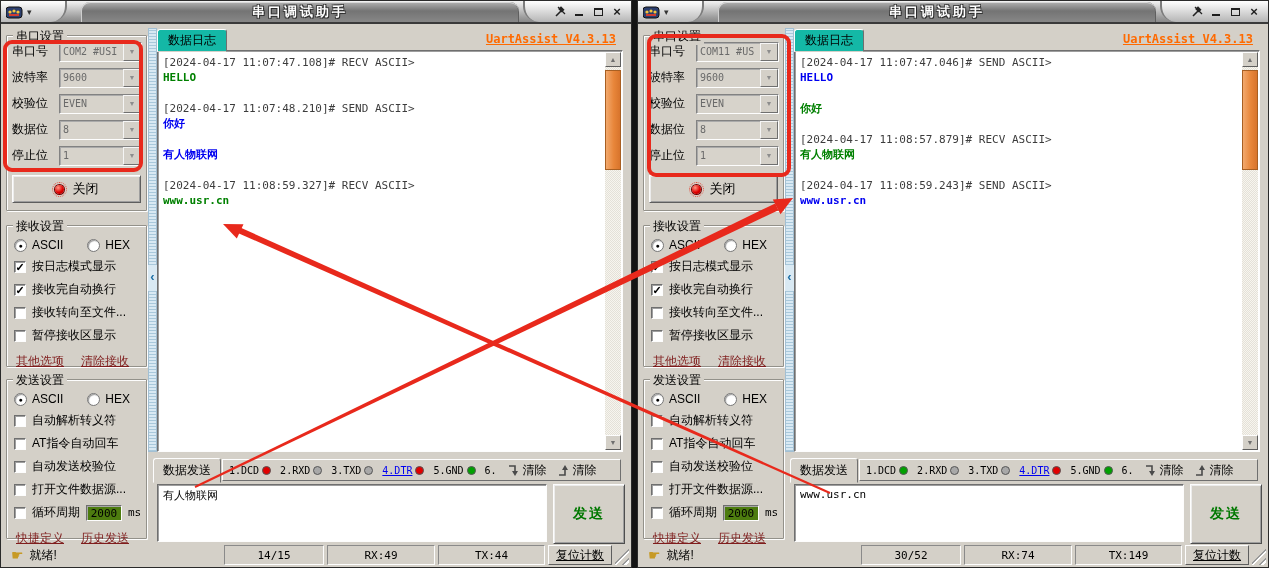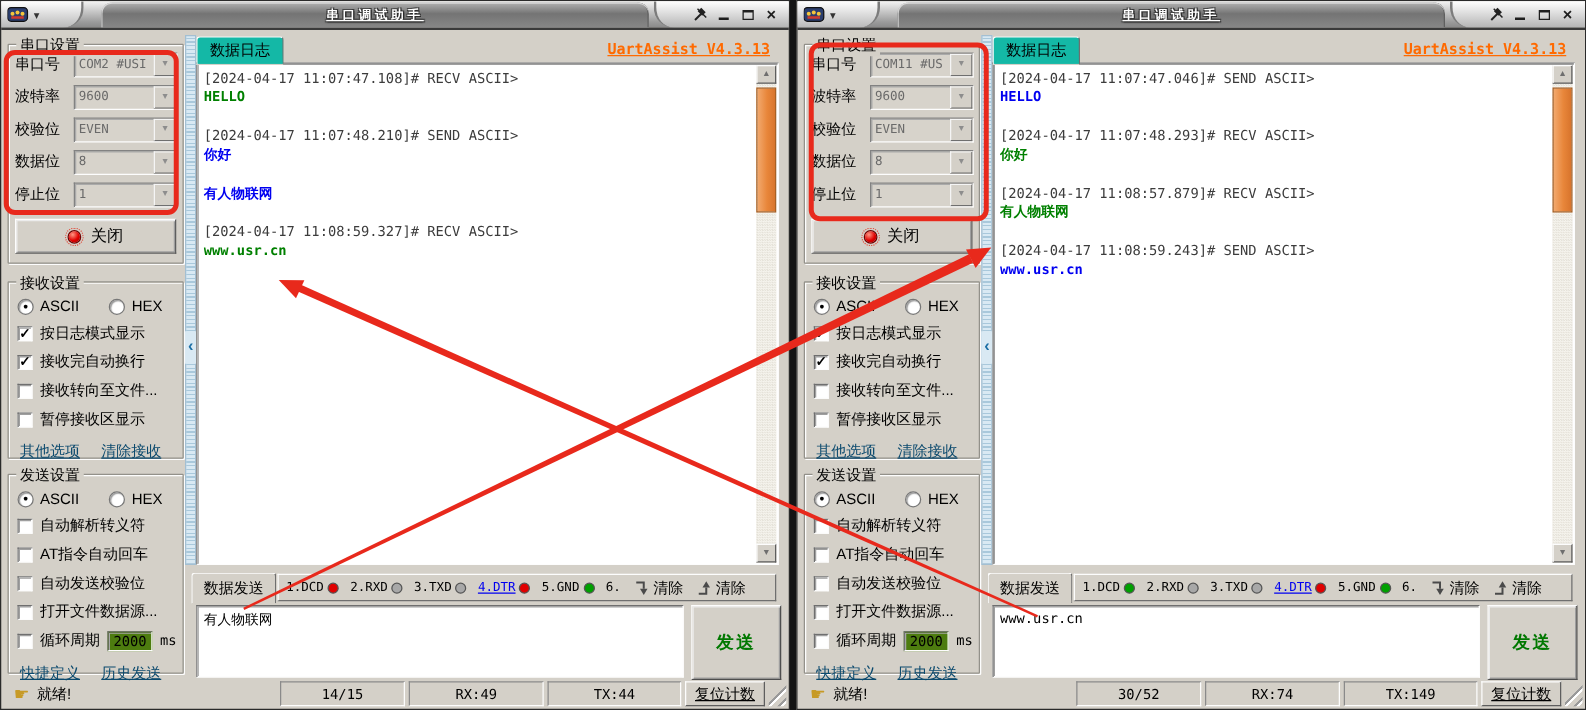--- a/index.html
+++ b/index.html
@@ -16,22 +16,22 @@
       border-bottom:2px solid #3a3a3a;}
   .tbl{position:absolute;left:0;top:0;height:21px;width:66px;display:flex;align-items:center;gap:4px;
        padding-left:5px;background:linear-gradient(#ffffff,#b9b9b9);border-radius:0 0 16px 0;
        border-right:2px solid #7c7c7c;box-sizing:border-box;}
   .appicon{width:17px;height:13px;display:inline-block;}
   .caret{font-size:9px;color:#333;line-height:10px;}
   .band{position:absolute;left:80px;right:112px;top:1px;height:20px;border-radius:9px 9px 0 0;
         background:linear-gradient(#b2b2b2,#747474 45%,#878787);
         box-shadow:inset 0 1px 0 #d8d8d8, inset 1px 0 0 #cfcfcf, inset -1px 0 0 #5f5f5f;
         display:flex;align-items:center;justify-content:center;}
-  .ttext{color:#fff;font-weight:bold;font-size:10px;letter-spacing:3px;
-         text-shadow:1px 1px 0 #2b2b2b,-1px -1px 0 #4a4a4a,1px -1px 0 #3a3a3a,-1px 1px 0 #3a3a3a;text-decoration:underline;}
+  .ttext{color:#fff;font-weight:bold;font-size:13px;letter-spacing:3px;
+         text-shadow:1px 1px 0 #2b2b2b,-1px -1px 0 #4a4a4a,1px -1px 0 #3a3a3a,-1px 1px 0 #3a3a3a;}
   .tbr{position:absolute;right:0;top:0;height:21px;width:108px;display:flex;align-items:center;
        justify-content:flex-end;gap:5px;padding-right:7px;box-sizing:border-box;
        background:linear-gradient(#ffffff,#b5b5b5);border-radius:0 0 0 16px;border-left:2px solid #7c7c7c;}
   .wbtn{width:14px;height:13px;display:flex;align-items:center;justify-content:center;color:#1e1e1e;}
   .glyph-min{width:8px;height:2px;background:#1e1e1e;margin-top:6px;}
   .glyph-max{width:9px;height:8px;border:1px solid #1e1e1e;border-top-width:2px;box-sizing:border-box;}
   .glyph-close{font-size:13px;font-weight:bold;line-height:13px;}
 
   
   .grp{position:absolute;left:5px;width:141px;border:1px solid #93918a;border-radius:1px;
@@ -63,21 +63,21 @@
   .rrow .sp{width:14px;}
   .radio{width:11px;height:11px;border-radius:50%;background:#fff;flex:none;
          border:1px solid #777;box-shadow:inset 1px 1px 1px #9a9a9a;
          display:flex;align-items:center;justify-content:center;}
   .rdot{font-size:7px;line-height:7px;color:#000;}
   .crow{display:flex;align-items:center;gap:6px;margin:6px 2px 0 7px;font-size:12px;cursor:default;}
   .cb{width:12px;height:12px;background:#fff;flex:none;box-sizing:border-box;
       border:1px solid;border-color:#6f6f6f #fdfdfd #fdfdfd #6f6f6f;box-shadow:inset 1px 1px 0 #3f3f3f12, inset 1px 1px 0 #a7a7a7;
       font-size:11px;font-weight:bold;line-height:10px;text-align:center;color:#000;}
   .lrow{display:flex;gap:17px;margin:9px 0 0 9px;}
-  a.lnk{color:#0c4a6e;font-size:12px;text-decoration:underline;cursor:pointer;}
+  a.lnk{color:#7f1d1d;font-size:12px;text-decoration:underline;cursor:pointer;}
   .cycval{width:36px;height:16px;background:#4d7c0f;border:1px solid;border-color:#6f6f6f #fdfdfd #fdfdfd #6f6f6f;
           box-shadow:inset 1px 1px 0 #a7a7a7;font-family:"DejaVu Sans Mono",monospace;font-size:11px;
           text-align:center;box-sizing:border-box;padding-top:1px;}
   .unit{font-size:11px;font-family:"DejaVu Sans Mono",monospace;}
 
   
   .cstrip{position:absolute;left:147px;top:27px;width:9px;height:424px;background:#d9e9f3;
           border:1px solid #a3bfd2;box-sizing:border-box;
           background-image:repeating-linear-gradient(0deg,rgba(110,160,190,.45) 0 1px,transparent 1px 3px);}
   .cstrip .chev{position:absolute;left:-1px;top:56%;width:9px;height:26px;background:#d9e9f3;
@@ -574,21 +574,20 @@
       <span>数据日志</span>
     </div>
   <a class="ver">UartAssist V4.3.13</a>
   <div class="logbox">
     <div class="logcontent">
       <div class="log-entry">
         <div class="log-ts">[2024-04-17 11:07:47.046]# SEND ASCII&gt;</div>
         <div class="log-text" style="color: rgb(0, 0, 240);">HELLO</div>
       </div>
       <div class="log-entry">
-        <div class="log-ts">[2024-04-17 11:07:48.293]# RECV ASCII&gt;</div>
         <div class="log-text" style="color: rgb(0, 128, 0);">你好</div>
       </div>
       <div class="log-entry">
         <div class="log-ts">[2024-04-17 11:08:57.879]# RECV ASCII&gt;</div>
         <div class="log-text" style="color: rgb(0, 128, 0);">有人物联网</div>
       </div>
       <div class="log-entry">
         <div class="log-ts">[2024-04-17 11:08:59.243]# SEND ASCII&gt;</div>
         <div class="log-text" style="color: rgb(0, 0, 240);">www.usr.cn</div>
       </div>

